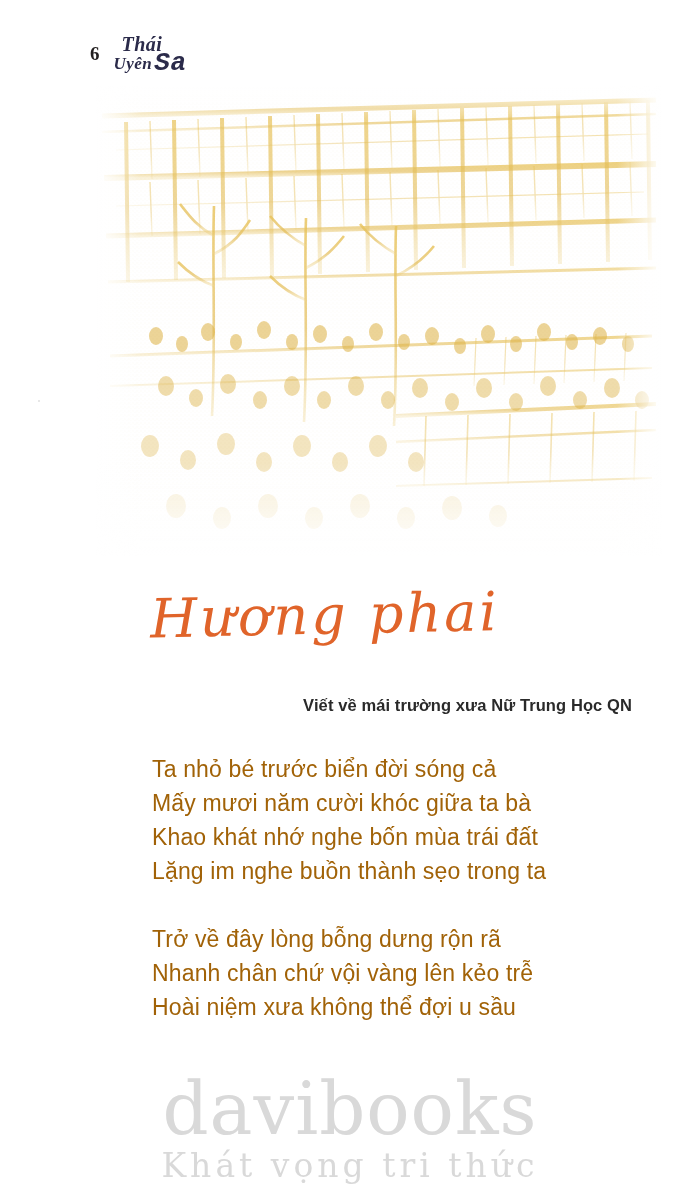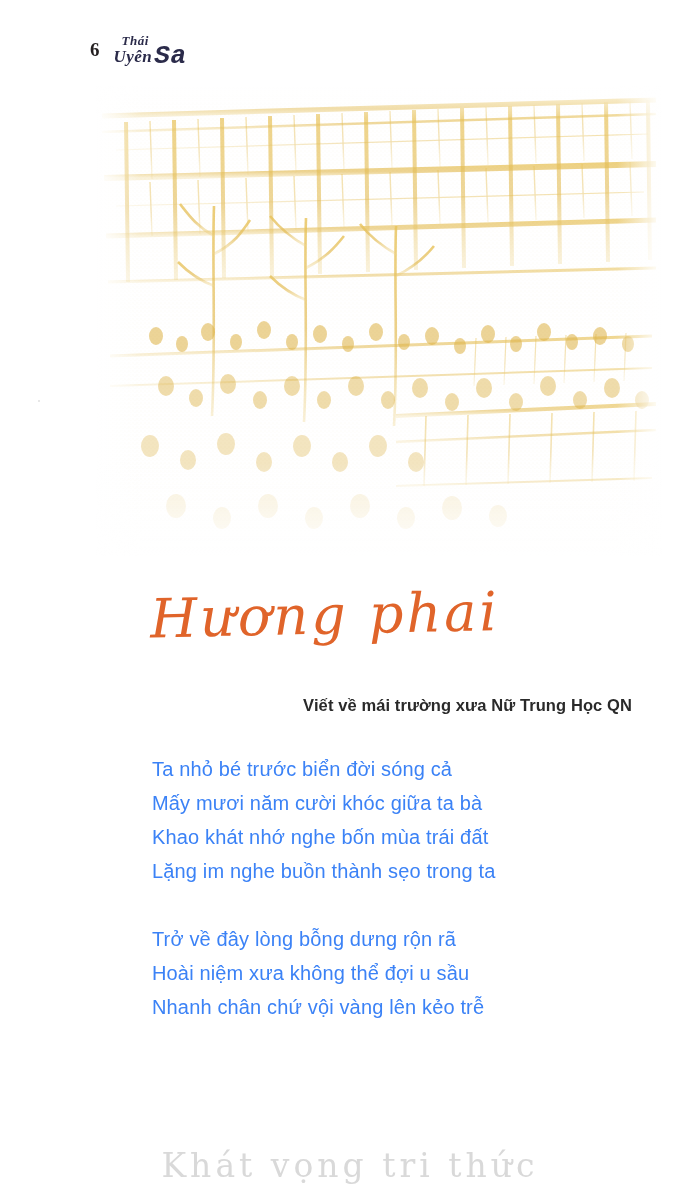--- a/index.html
+++ b/index.html
@@ -36,21 +36,21 @@
     display: flex;
     flex-direction: column;
     align-items: flex-start;
     line-height: 1;
     color: #2b2b4a;
   }
   .author-logo .ln1 {
     font-family: "Liberation Serif", serif;
     font-style: italic;
     font-weight: bold;
-    font-size: 13px;
+    font-size: 20px;
     letter-spacing: .5px;
     margin-left: 8px;
   }
   .author-logo .ln2 {
     font-family: "Liberation Serif", serif;
     font-style: italic;
     font-weight: bold;
     font-size: 17px;
     letter-spacing: .5px;
     margin-top: 1px;
@@ -106,23 +106,23 @@
   .poem-body {
     position: absolute;
     left: 152px;
     top: 752px;
     width: 430px;
   }
   .stanza {
     margin-bottom: 34px;
   }
   .verse-line {
-    font-size: 20px;
+    font-size: 23px;
     line-height: 34px;
-    color: #3b82f6;
+    color: #a16207;
     letter-spacing: .15px;
     white-space: nowrap;
   }
 
   
   .watermark {
     position: absolute;
     left: 0;
     right: 0;
     bottom: 20px;
@@ -356,20 +356,21 @@
 
 <div class="poem-body">
   <div class="stanza">
     <div class="verse-line">Ta nhỏ bé trước biển đời sóng cả</div>
     <div class="verse-line">Mấy mươi năm cười khóc giữa ta bà</div>
     <div class="verse-line">Khao khát nhớ nghe bốn mùa trái đất</div>
     <div class="verse-line">Lặng im nghe buồn thành sẹo trong ta</div>
   </div>
   <div class="stanza">
     <div class="verse-line">Trở về đây lòng bỗng dưng rộn rã</div>
+    <div class="verse-line">Nhanh chân chứ vội vàng lên kẻo trễ</div>
     <div class="verse-line">Hoài niệm xưa không thể đợi u sầu</div>
-    <div class="verse-line">Nhanh chân chứ vội vàng lên kẻo trễ</div>
   </div>
 </div>
 
 <div class="watermark">
+  <div class="wm-main">davibooks</div>
   <div class="wm-sub">Khát vọng tri thức</div>
 </div>
 
 </body></html>

